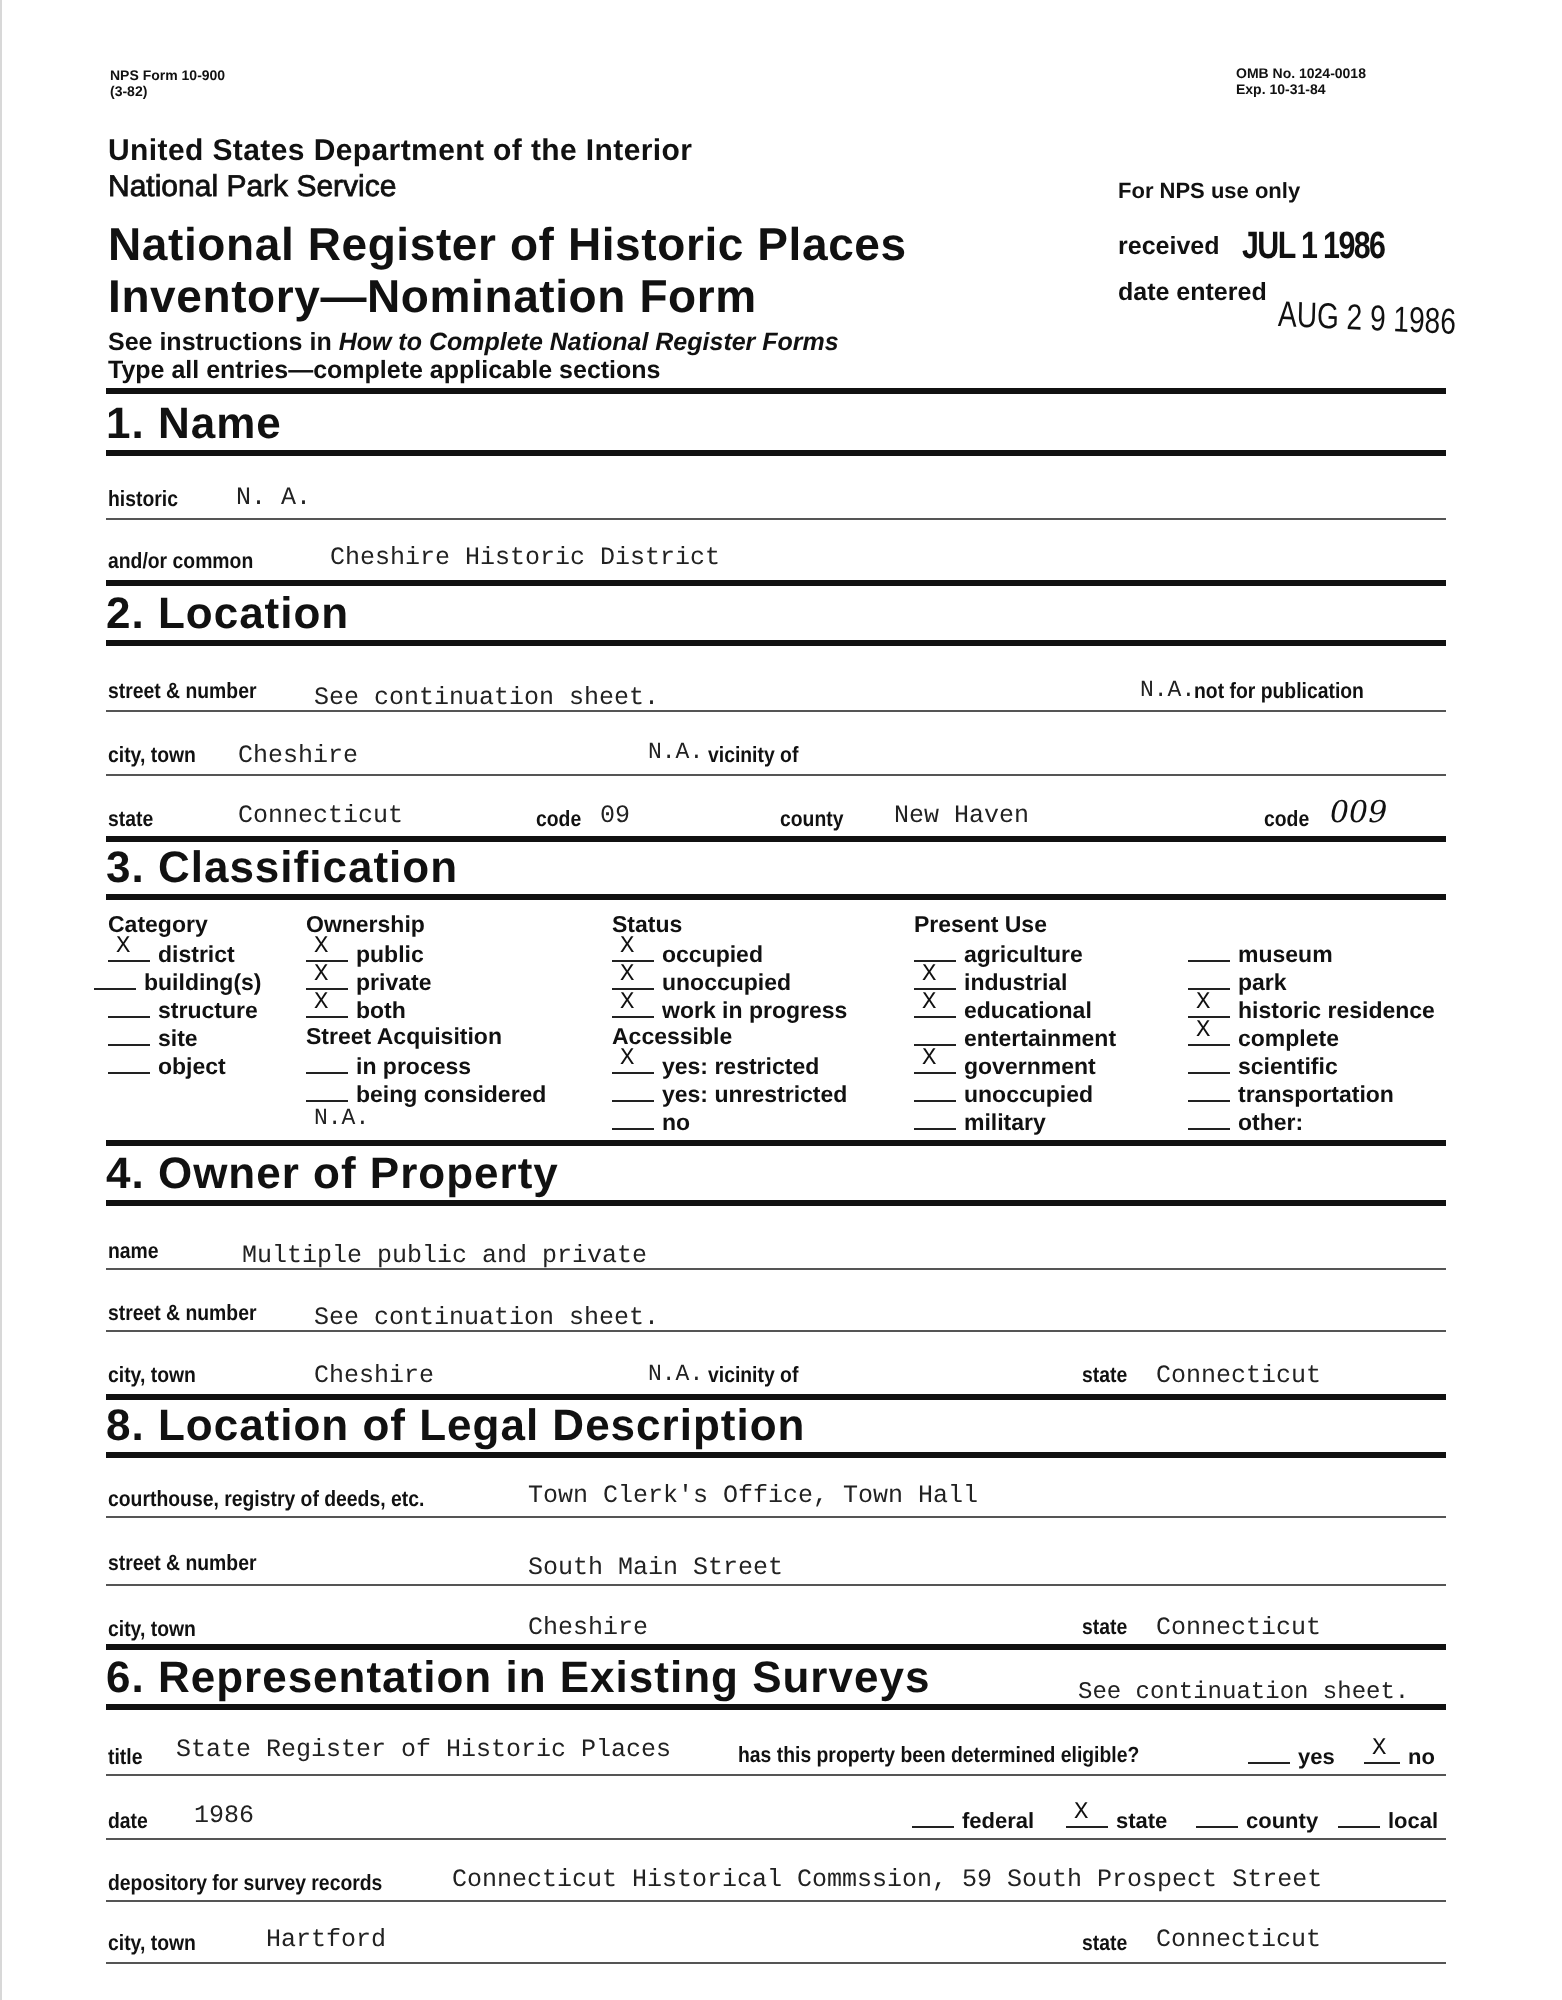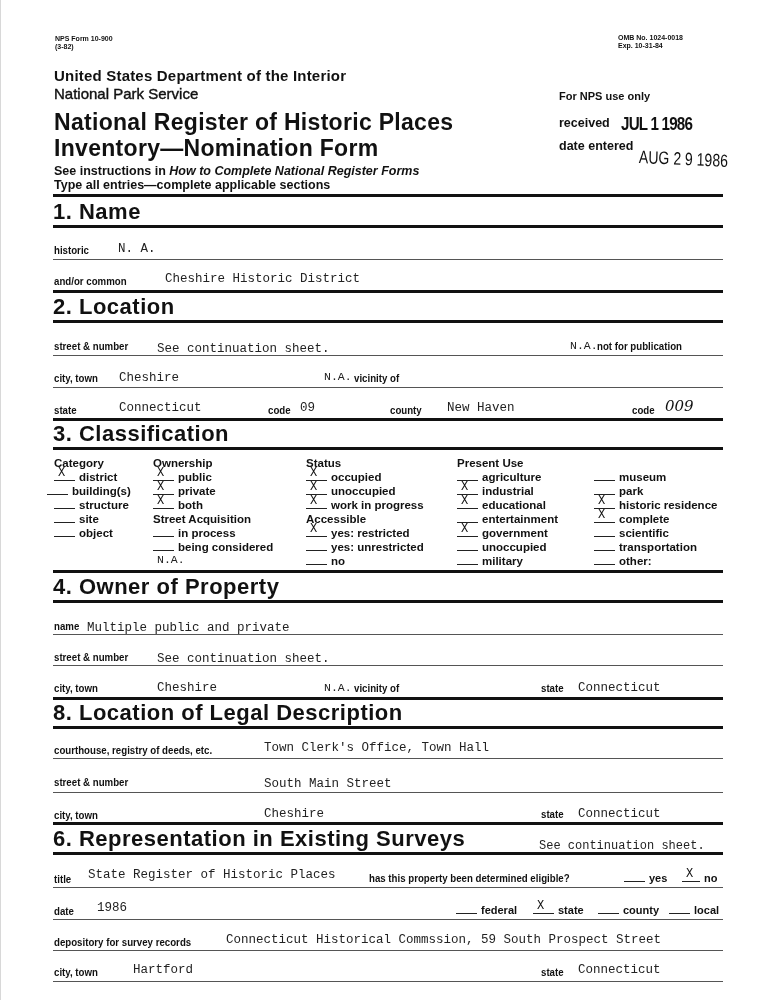--- a/index.html
+++ b/index.html
@@ -125,21 +125,21 @@
 <div class="cls-item" style="left:593px;top:513px;"><span class="blank"><span class="x">X</span></span><span>complete</span></div>
 <div class="cls-item" style="left:593px;top:527px;"><span class="blank"><span class="x"></span></span><span>scientific</span></div>
 <div class="cls-item" style="left:593px;top:541px;"><span class="blank"><span class="x"></span></span><span>transportation</span></div>
 <div class="cls-item" style="left:593px;top:555px;"><span class="blank"><span class="x"></span></span><span>other:</span></div>
 
 <div class="rule thick" style="top:570px;"></div>
 
 <div class="sec" style="top:574px;">4.  Owner of Property</div>
 <div class="rule thick" style="top:600px;"></div>
 <div class="lbl" style="left:53px;top:620px;">name</div>
-<div class="val" style="left:86px;top:621px;">Multiple public and private</div>
+<div class="val" style="left:120px;top:621px;">Multiple public and private</div>
 <div class="rule thin" style="top:634px;"></div>
 <div class="lbl" style="left:53px;top:651px;">street &amp; number</div>
 <div class="val" style="left:156px;top:652px;">See continuation sheet.</div>
 <div class="rule thin" style="top:665px;"></div>
 <div class="lbl" style="left:53px;top:682px;">city, town</div>
 <div class="val" style="left:156px;top:681px;">Cheshire</div>
 <div class="val" style="left:323px;top:681px;font-size:11.5px;">N.A.</div>
 <div class="lbl" style="left:353px;top:682px;">vicinity of</div>
 <div class="lbl" style="left:540px;top:682px;">state</div>
 <div class="val" style="left:577px;top:681px;">Connecticut</div>

